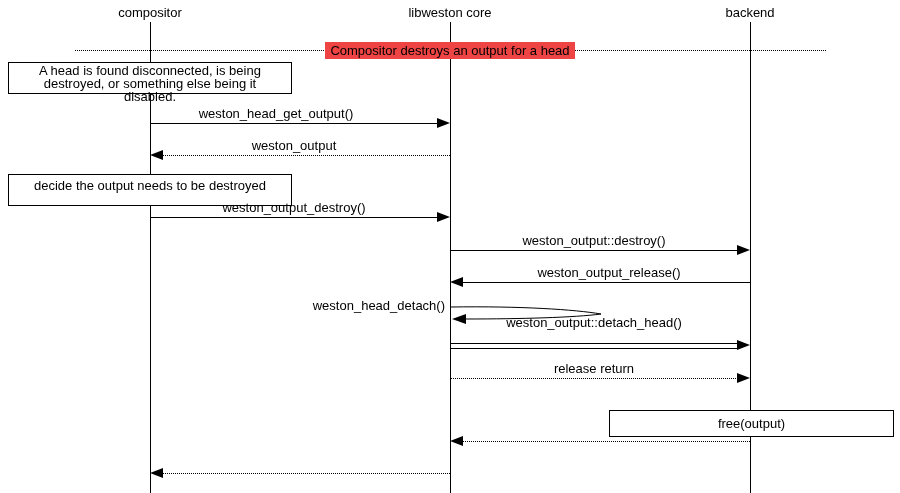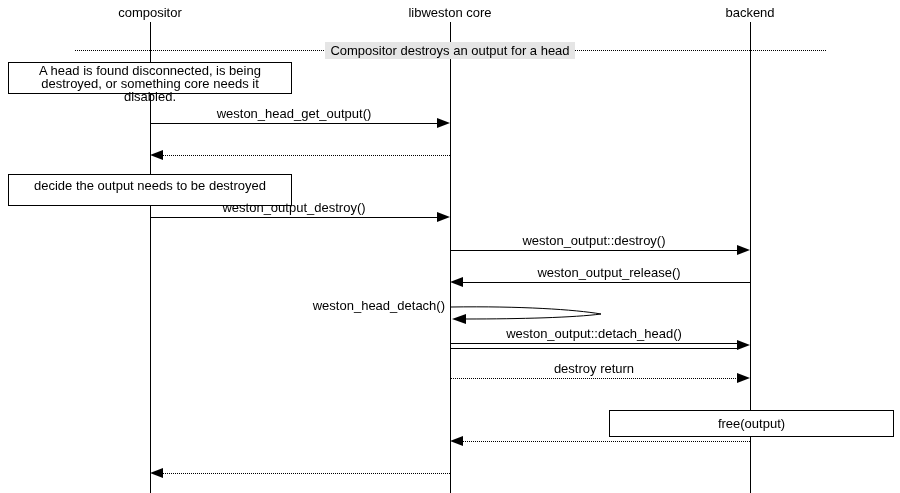--- a/index.html
+++ b/index.html
@@ -37,21 +37,21 @@
     border-top: 1px dotted #000000;
   }
   .title-label {
     position: absolute;
     left: 0;
     right: 0;
     top: 42px;
     margin: 0 auto;
     width: fit-content;
     padding: 0 5px;
-    background: #e5e5e5;
+    background: #ef4444;
     height: 17px;
     line-height: 17px;
     text-align: center;
   }
   .note {
     position: absolute;
     box-sizing: border-box;
     border: 1px solid #000000;
     background: #ffffff;
     text-align: center;
@@ -98,28 +98,29 @@
 
   <div class="lifeline" style="left:150px"></div>
   <div class="lifeline" style="left:450px"></div>
   <div class="lifeline" style="left:750px"></div>
 
   <div class="title-line"></div>
   <div class="title-label">Compositor destroys an output for a head</div>
 
   <div class="note" style="left:8px; top:62px; width:284px; height:32px; line-height:13px; padding-top:1px">
     <span class="note-line">A head is found disconnected, is being</span>
-    <span class="note-line">destroyed, or something core needs it</span>
+    <span class="note-line">destroyed, or something else being it</span>
     <span class="note-line">disabled.</span>
   </div>
 
-  <div class="msg-label" style="left:150px; top:105px; width:288px">weston_head_get_output()</div>
+  <div class="msg-label" style="left:132px; top:105px; width:288px">weston_head_get_output()</div>
   <div class="msg-line" style="left:150px; top:123px; width:288px"></div>
   <div class="arrowhead right" style="left:437px; top:118px"></div>
 
+  <div class="msg-label" style="left:150px; top:137px; width:288px">weston_output</div>
   <div class="msg-line dotted" style="left:163px; top:155px; width:287px"></div>
   <div class="arrowhead left" style="left:150px; top:150px"></div>
 
   <div class="note" style="left:8px; top:174px; width:284px; height:32px; line-height:22px">
     <span>decide the output needs to be destroyed</span>
   </div>
 
   <div class="msg-label" style="left:150px; top:199px; width:288px">weston_output_destroy()</div>
   <div class="msg-line" style="left:150px; top:217px; width:288px"></div>
   <div class="arrowhead right" style="left:437px; top:212px"></div>
@@ -131,25 +132,25 @@
   <div class="msg-label" style="left:465px; top:264px; width:288px">weston_output_release()</div>
   <div class="msg-line" style="left:463px; top:282px; width:287px"></div>
   <div class="arrowhead left" style="left:450px; top:277px"></div>
 
   <div class="msg-label align-right" style="left:150px; top:297px; width:295px">weston_head_detach()</div>
   <svg class="self-loop" style="left:450px; top:302px" width="155" height="26" viewBox="0 0 155 26">
     <path d="M1,5 C70,4 125,7.5 151,12 C125,15.5 70,17 16,17" fill="none" stroke="#000000" stroke-width="1"></path>
     <polygon points="16,12 16,22 2,17" fill="#000000"></polygon>
   </svg>
 
-  <div class="msg-label" style="left:450px; top:325px; width:288px">weston_output::detach_head()</div>
+  <div class="msg-label" style="left:450px; top:314px; width:288px">weston_output::detach_head()</div>
   <div class="msg-line double" style="left:450px; top:343px; width:288px"></div>
   <div class="arrowhead right" style="left:737px; top:340px"></div>
 
-  <div class="msg-label" style="left:450px; top:360px; width:288px">destroy return</div>
+  <div class="msg-label" style="left:450px; top:360px; width:288px">release return</div>
   <div class="msg-line dotted" style="left:450px; top:378px; width:288px"></div>
   <div class="arrowhead right" style="left:737px; top:373px"></div>
 
   <div class="note" style="left:609px; top:410px; width:285px; height:27px; line-height:25px">
     <span>free(output)</span>
   </div>
 
   <div class="msg-line dotted" style="left:463px; top:441px; width:287px"></div>
   <div class="arrowhead left" style="left:450px; top:436px"></div>
 

